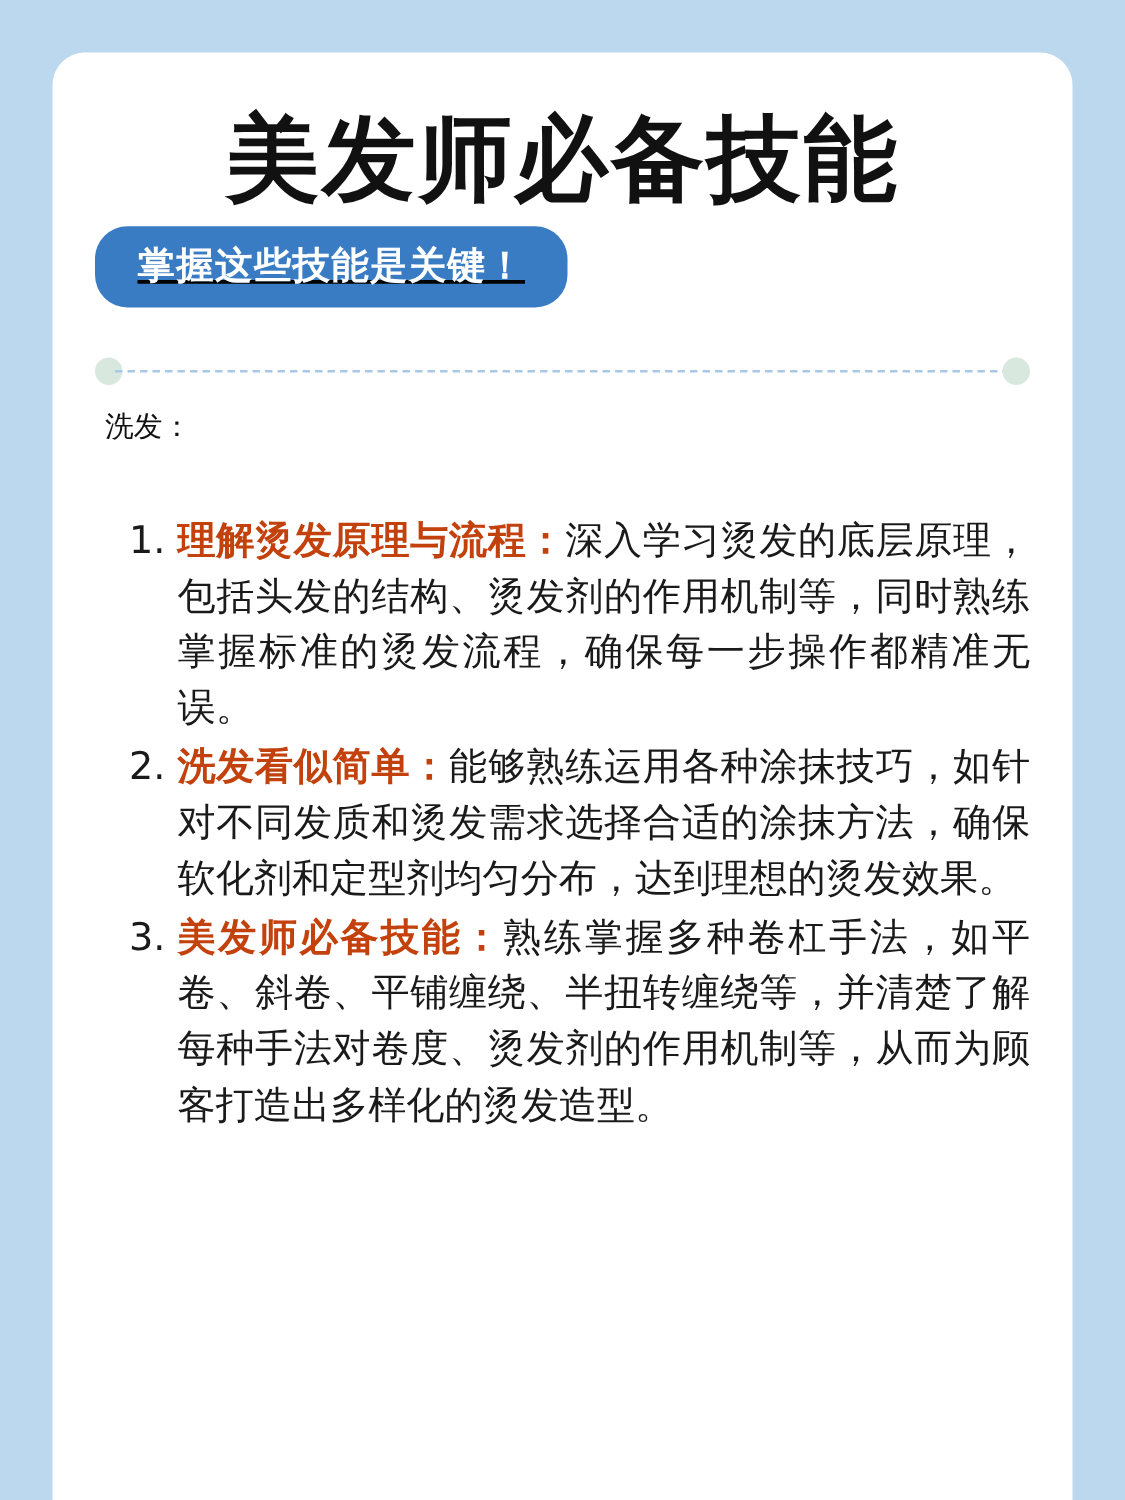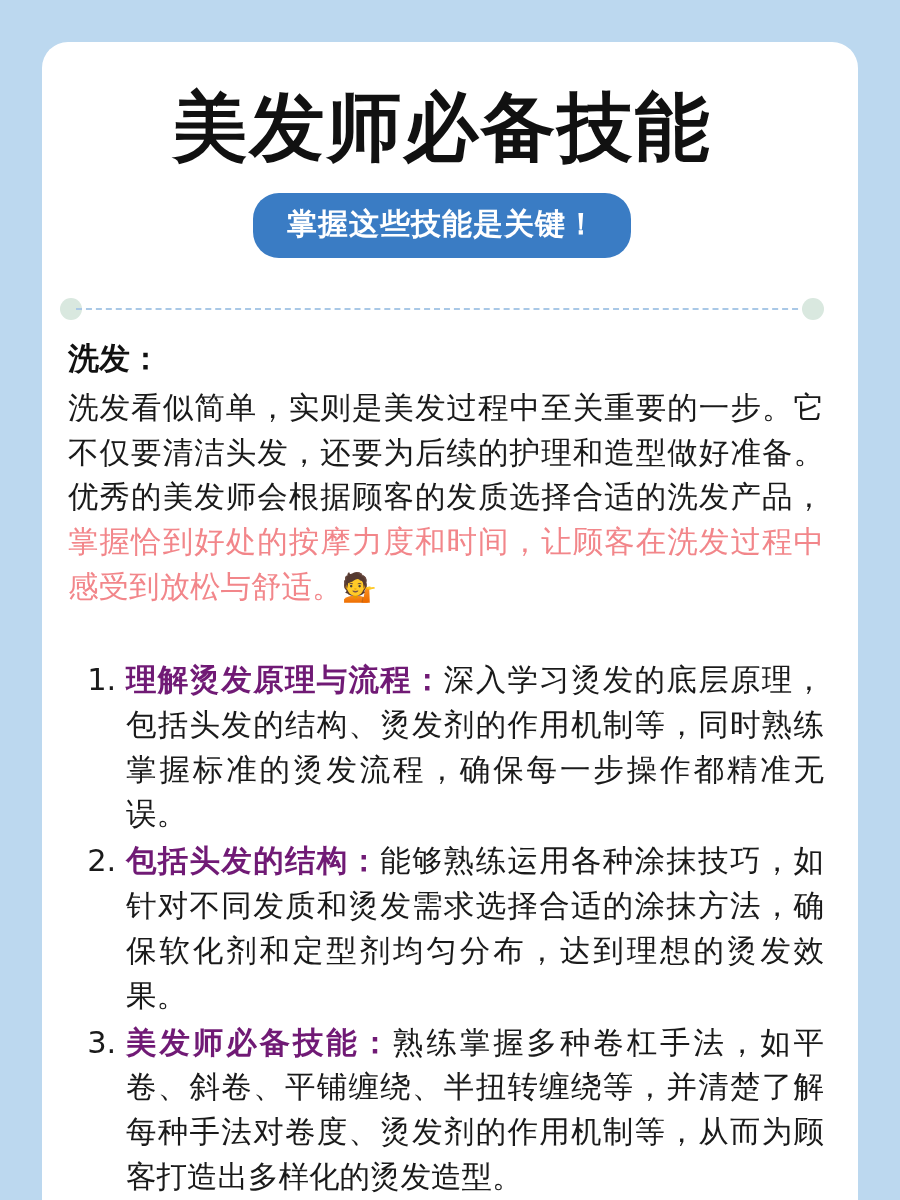--- a/index.html
+++ b/index.html
@@ -18,37 +18,37 @@
     left: 42px;
     top: 42px;
     width: 816px;
     height: 1158px;
     background: #ffffff;
     border-radius: 26px 26px 0 0;
     box-sizing: border-box;
     overflow: hidden;
   }
   .inner {
-    padding: 38px 34px 0 18px;
+    padding: 38px 34px 0 34px;
   }
   .title {
     font-family: "DejaVu Sans", sans-serif;
     font-weight: bold;
     font-size: 75px;
     line-height: 1.05;
     letter-spacing: 2px;
     text-align: center;
     color: #111111;
     margin: 8px 0 0 0;
     white-space: nowrap;
   }
   .subtitle-wrap {
     display: flex;
-    justify-content: center;
-    margin-top: 26px;
+    margin-top: 14px;
+    text-decoration: underline;
   }
   .subtitle {
     background: #3a7cc4;
     color: #ffffff;
     font-weight: bold;
     font-size: 30px;
     letter-spacing: 1px;
     padding: 11px 34px 13px 34px;
     border-radius: 26px;
     white-space: nowrap;
@@ -75,22 +75,22 @@
     background: #d9e8df;
   }
   .dot.left { left: 0px; }
   .dot.right { right: 0px; }
 
   .section {
     margin-top: 14px;
   }
   .sec-head {
     font-family: "DejaVu Sans", sans-serif;
-    font-weight: bold;
-    font-size: 31px;
+    font-weight: normal;
+    font-size: 23px;
     color: #111111;
     margin: 0 0 6px 8px;
   }
   .para {
     font-family: "DejaVu Sans", sans-serif;
     font-size: 30.5px;
     line-height: 1.47;
     color: #1a1a1a;
     margin: 0 0 0 8px;
     text-align: justify;
@@ -113,21 +113,21 @@
     color: #1a1a1a;
   }
   ol.list > li {
     margin-bottom: 2px;
     text-align: justify;
   }
   ol.list > li::marker {
     color: #1a1a1a;
   }
   .item-title {
-    color: #701a75;
+    color: #c2410c;
     font-weight: bold;
   }
 </style>
 </head>
 <body>
 
 <div class="page">
   <div class="inner">
 
     <h1 class="title">美发师必备技能</h1>
@@ -137,27 +137,26 @@
     </div>
 
     <div class="divider-row">
       <span class="dot left"></span>
       <div class="divider-line"></div>
       <span class="dot right"></span>
     </div>
 
     <div class="section">
       <div class="sec-head">洗发：</div>
-      <p class="para"><span>洗发看似简单，实则是美发过程中至关重要的一步。它不仅要清洁头发，还要为后续的护理和造型做好准备。优秀的美发师会根据顾客的发质选择合适的洗发产品，</span><span class="hl">掌握恰到好处的按摩力度和时间，让顾客在洗发过程中感受到放松与舒适。</span><span class="emoji">💁</span></p>
     </div>
 
     <div class="spacer"></div>
 
     <div class="section">
       <ol class="list">
         <li><span class="item-title">理解烫发原理与流程：</span><span>深入学习烫发的底层原理，包括头发的结构、烫发剂的作用机制等，同时熟练掌握标准的烫发流程，确保每一步操作都精准无误。</span></li>
-        <li><span class="item-title">包括头发的结构：</span><span>能够熟练运用各种涂抹技巧，如针对不同发质和烫发需求选择合适的涂抹方法，确保软化剂和定型剂均匀分布，达到理想的烫发效果。</span></li>
+        <li><span class="item-title">洗发看似简单：</span><span>能够熟练运用各种涂抹技巧，如针对不同发质和烫发需求选择合适的涂抹方法，确保软化剂和定型剂均匀分布，达到理想的烫发效果。</span></li>
         <li><span class="item-title">美发师必备技能：</span><span>熟练掌握多种卷杠手法，如平卷、斜卷、平铺缠绕、半扭转缠绕等，并清楚了解每种手法对卷度、烫发剂的作用机制等，从而为顾客打造出多样化的烫发造型。</span></li>
       </ol>
     </div>
 
   </div>
 </div>
 
 </body></html>

